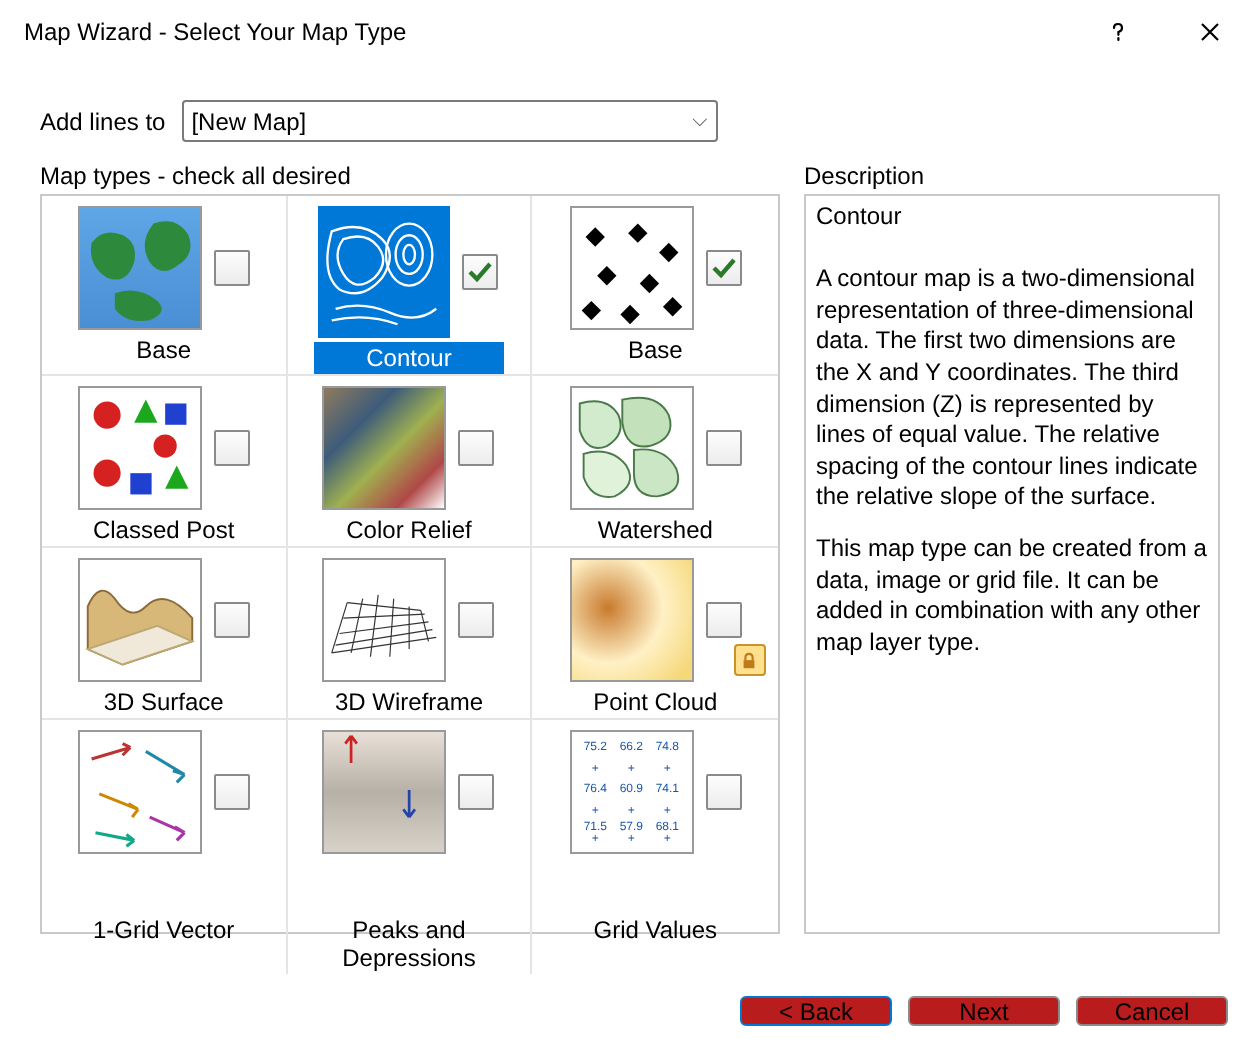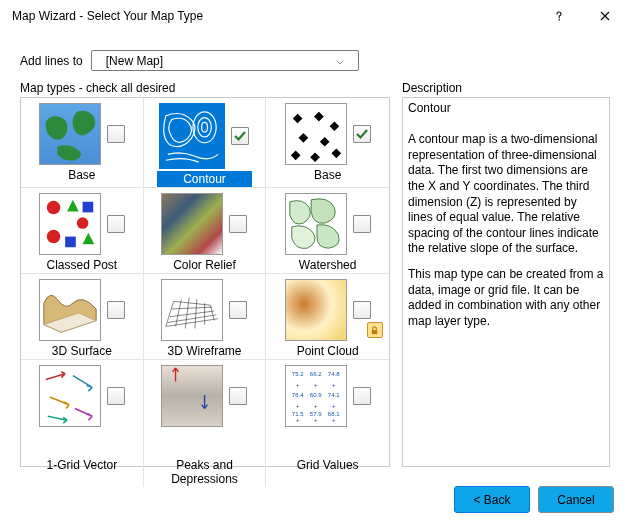--- a/index.html
+++ b/index.html
@@ -36,21 +36,21 @@
 }
 .row label { font-size: 12px; }
 .select {
   flex: 1;
   max-width: 268px;
   height: 21px;
   border: 1px solid #7a7a7a;
   border-radius: 2px;
   display: flex;
   align-items: center;
-  padding: 0 14px;
+  padding: 0 4px;
   justify-content: space-between;
   background: #fff;
 }
 .select span { font-size: 12px; }
 .select .chev { font-size: 10px; color: #555; }
 
 .cols {
   display: flex;
   gap: 12px;
   margin: 0 0 0 6px;
@@ -140,24 +140,24 @@
 .lock-badge svg { width:9px; height:9px; }
 
 .footer {
   position: absolute;
   bottom: 10px; right: 14px;
   display: flex;
   gap: 8px;
 }
 .btn {
   min-width: 76px;
-  height: 27px;
+  height: 15px;
   border: 1px solid #8a8a8a;
   border-radius: 3px;
-  background: #0ea5e9;
+  background: #b91c1c;
   display: flex; align-items:center; justify-content:center;
   font-size: 12px;
   cursor: pointer;
 }
 .btn.primary { border-color:#0078d7; }
 
 
 .thumb.base { background: linear-gradient(#5ea6e6,#4a8fd4); }
 .thumb.base svg { position:absolute; inset:0; }
 .thumb.post { background:#fff; }
@@ -429,14 +429,15 @@
         <br>
         <p>A contour map is a two-dimensional representation of three-dimensional data. The first two dimensions are the X and Y coordinates. The third dimension (Z) is represented by lines of equal value. The relative spacing of the contour lines indicate the relative slope of the surface.</p>
         <p>This map type can be created from a data, image or grid file. It can be added in combination with any other map layer type.</p>
       </div>
     </div>
   </div>
 </div>
 
 <div class="footer">
   <div class="btn primary">&lt; Back</div>
+  <div class="btn">Next</div>
   <div class="btn">Cancel</div>
 </div>
 
 </body></html>

